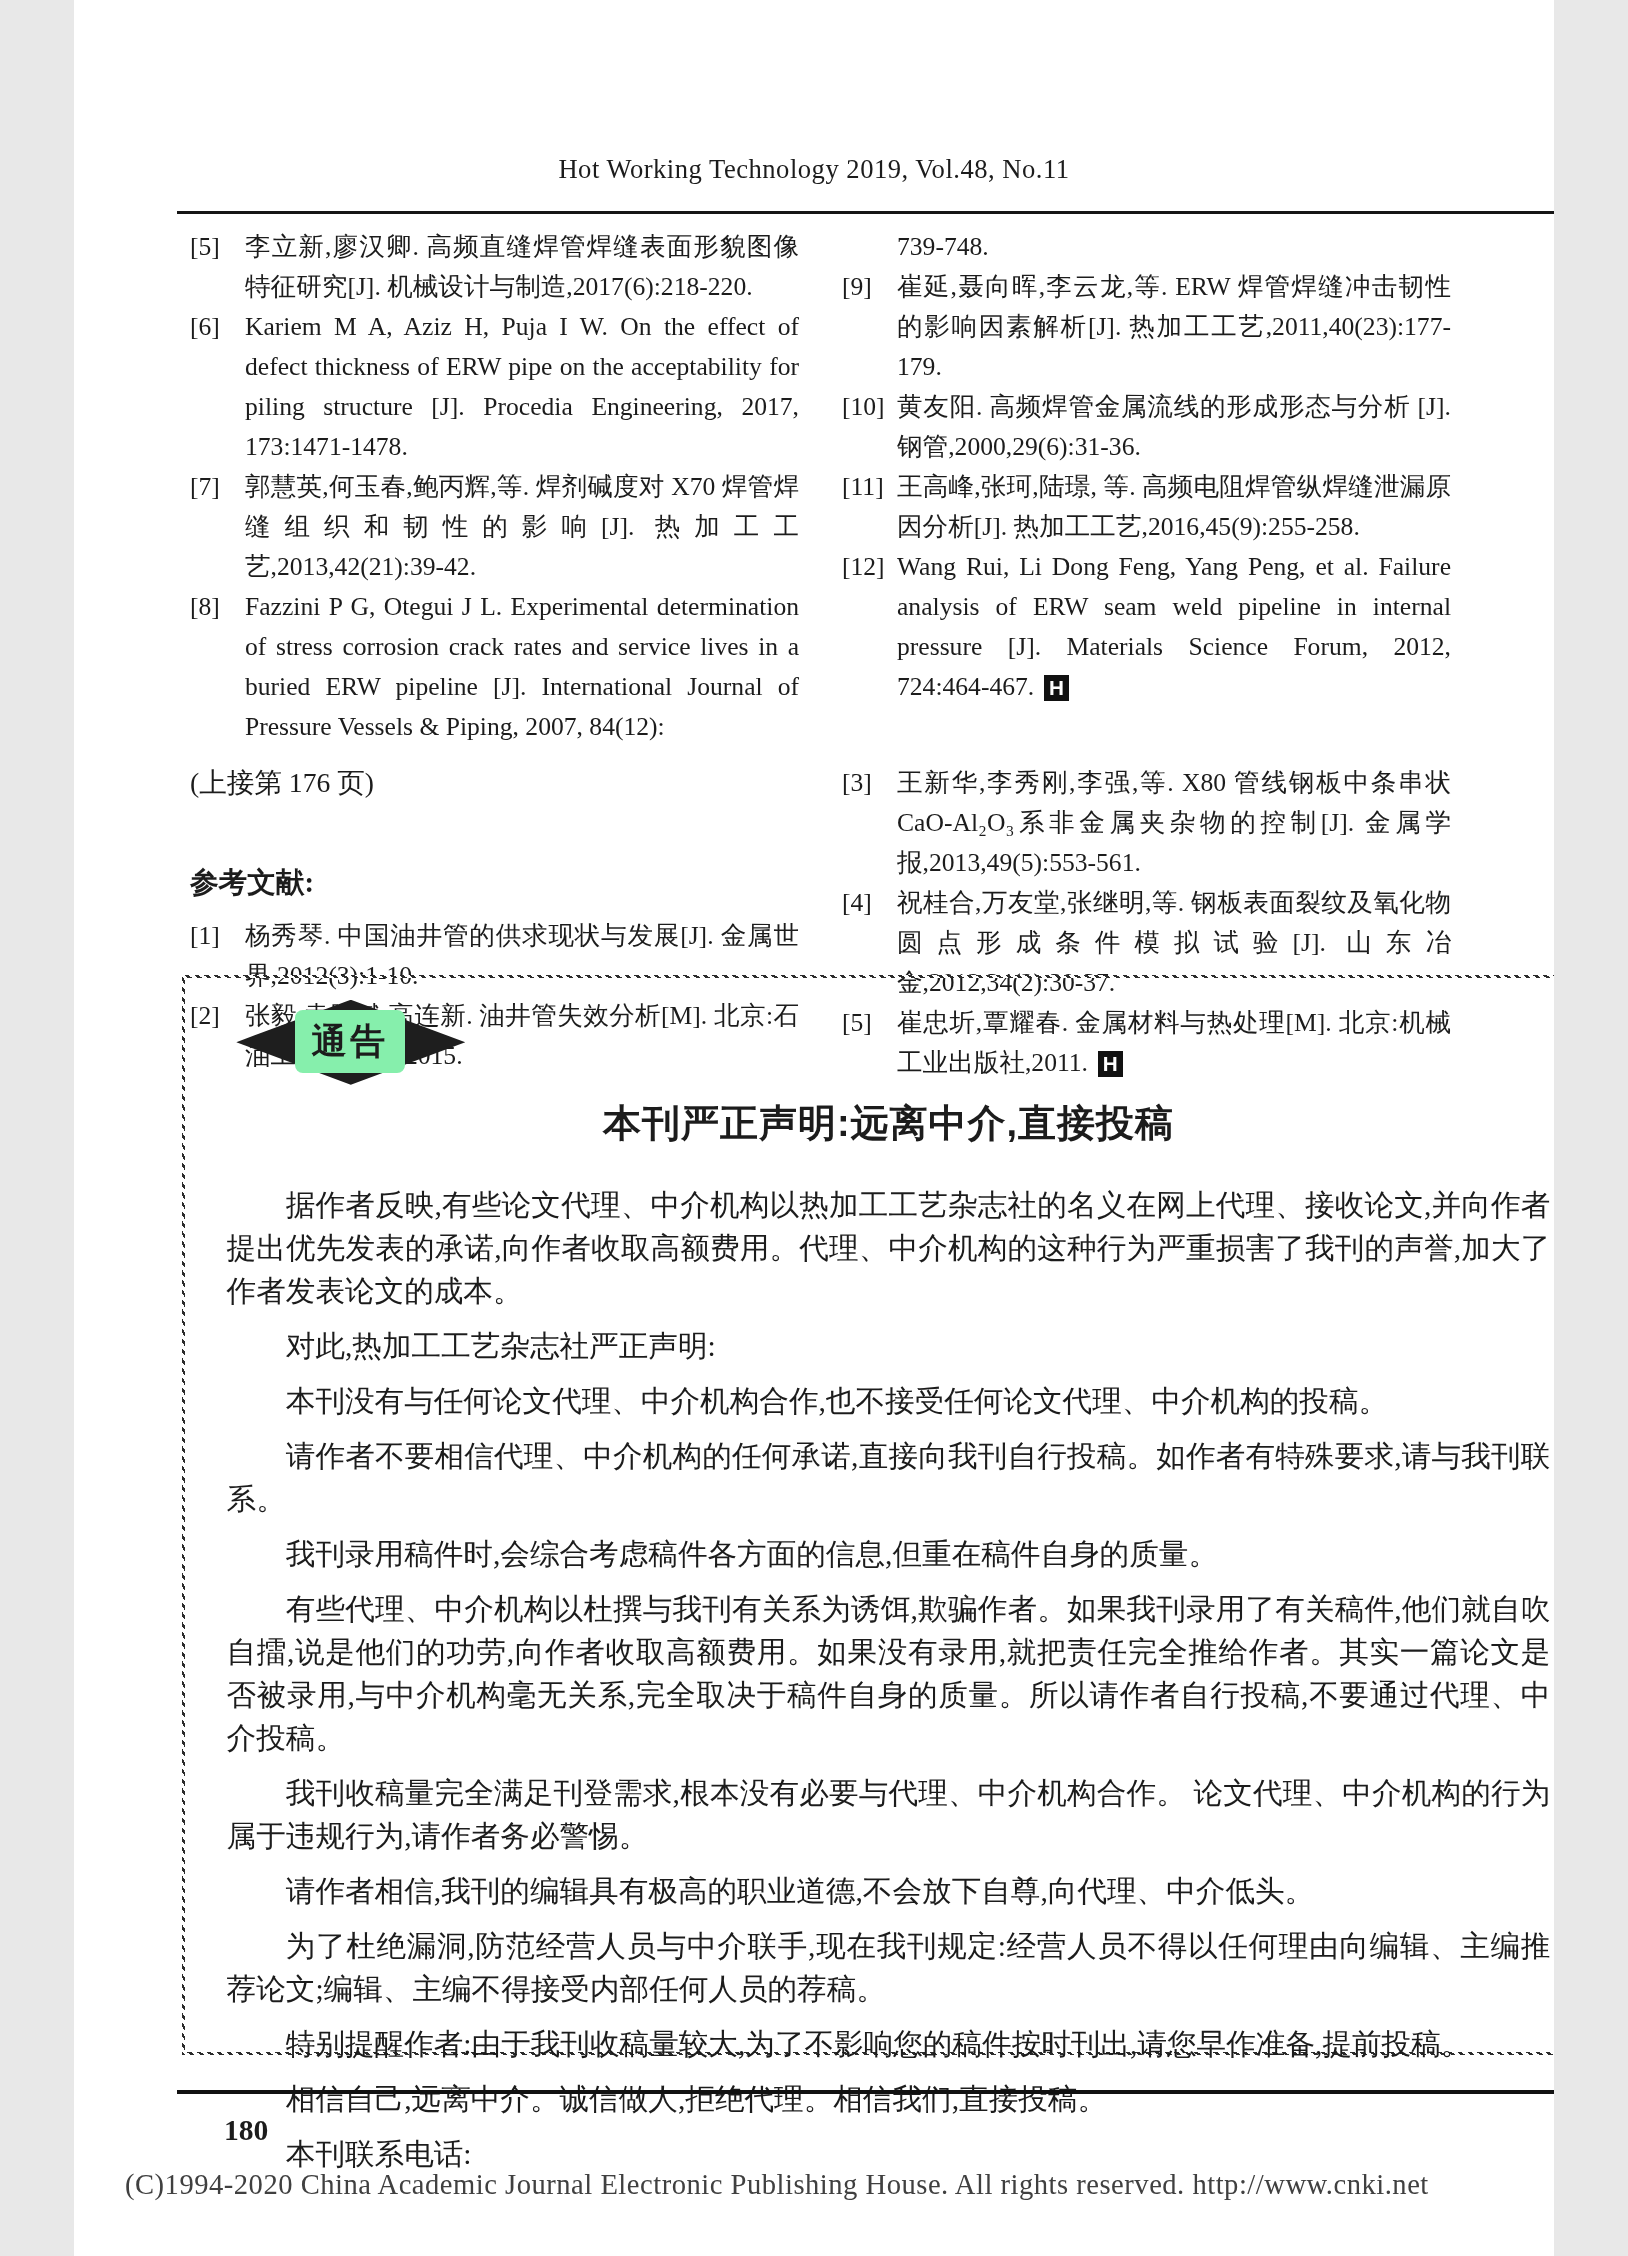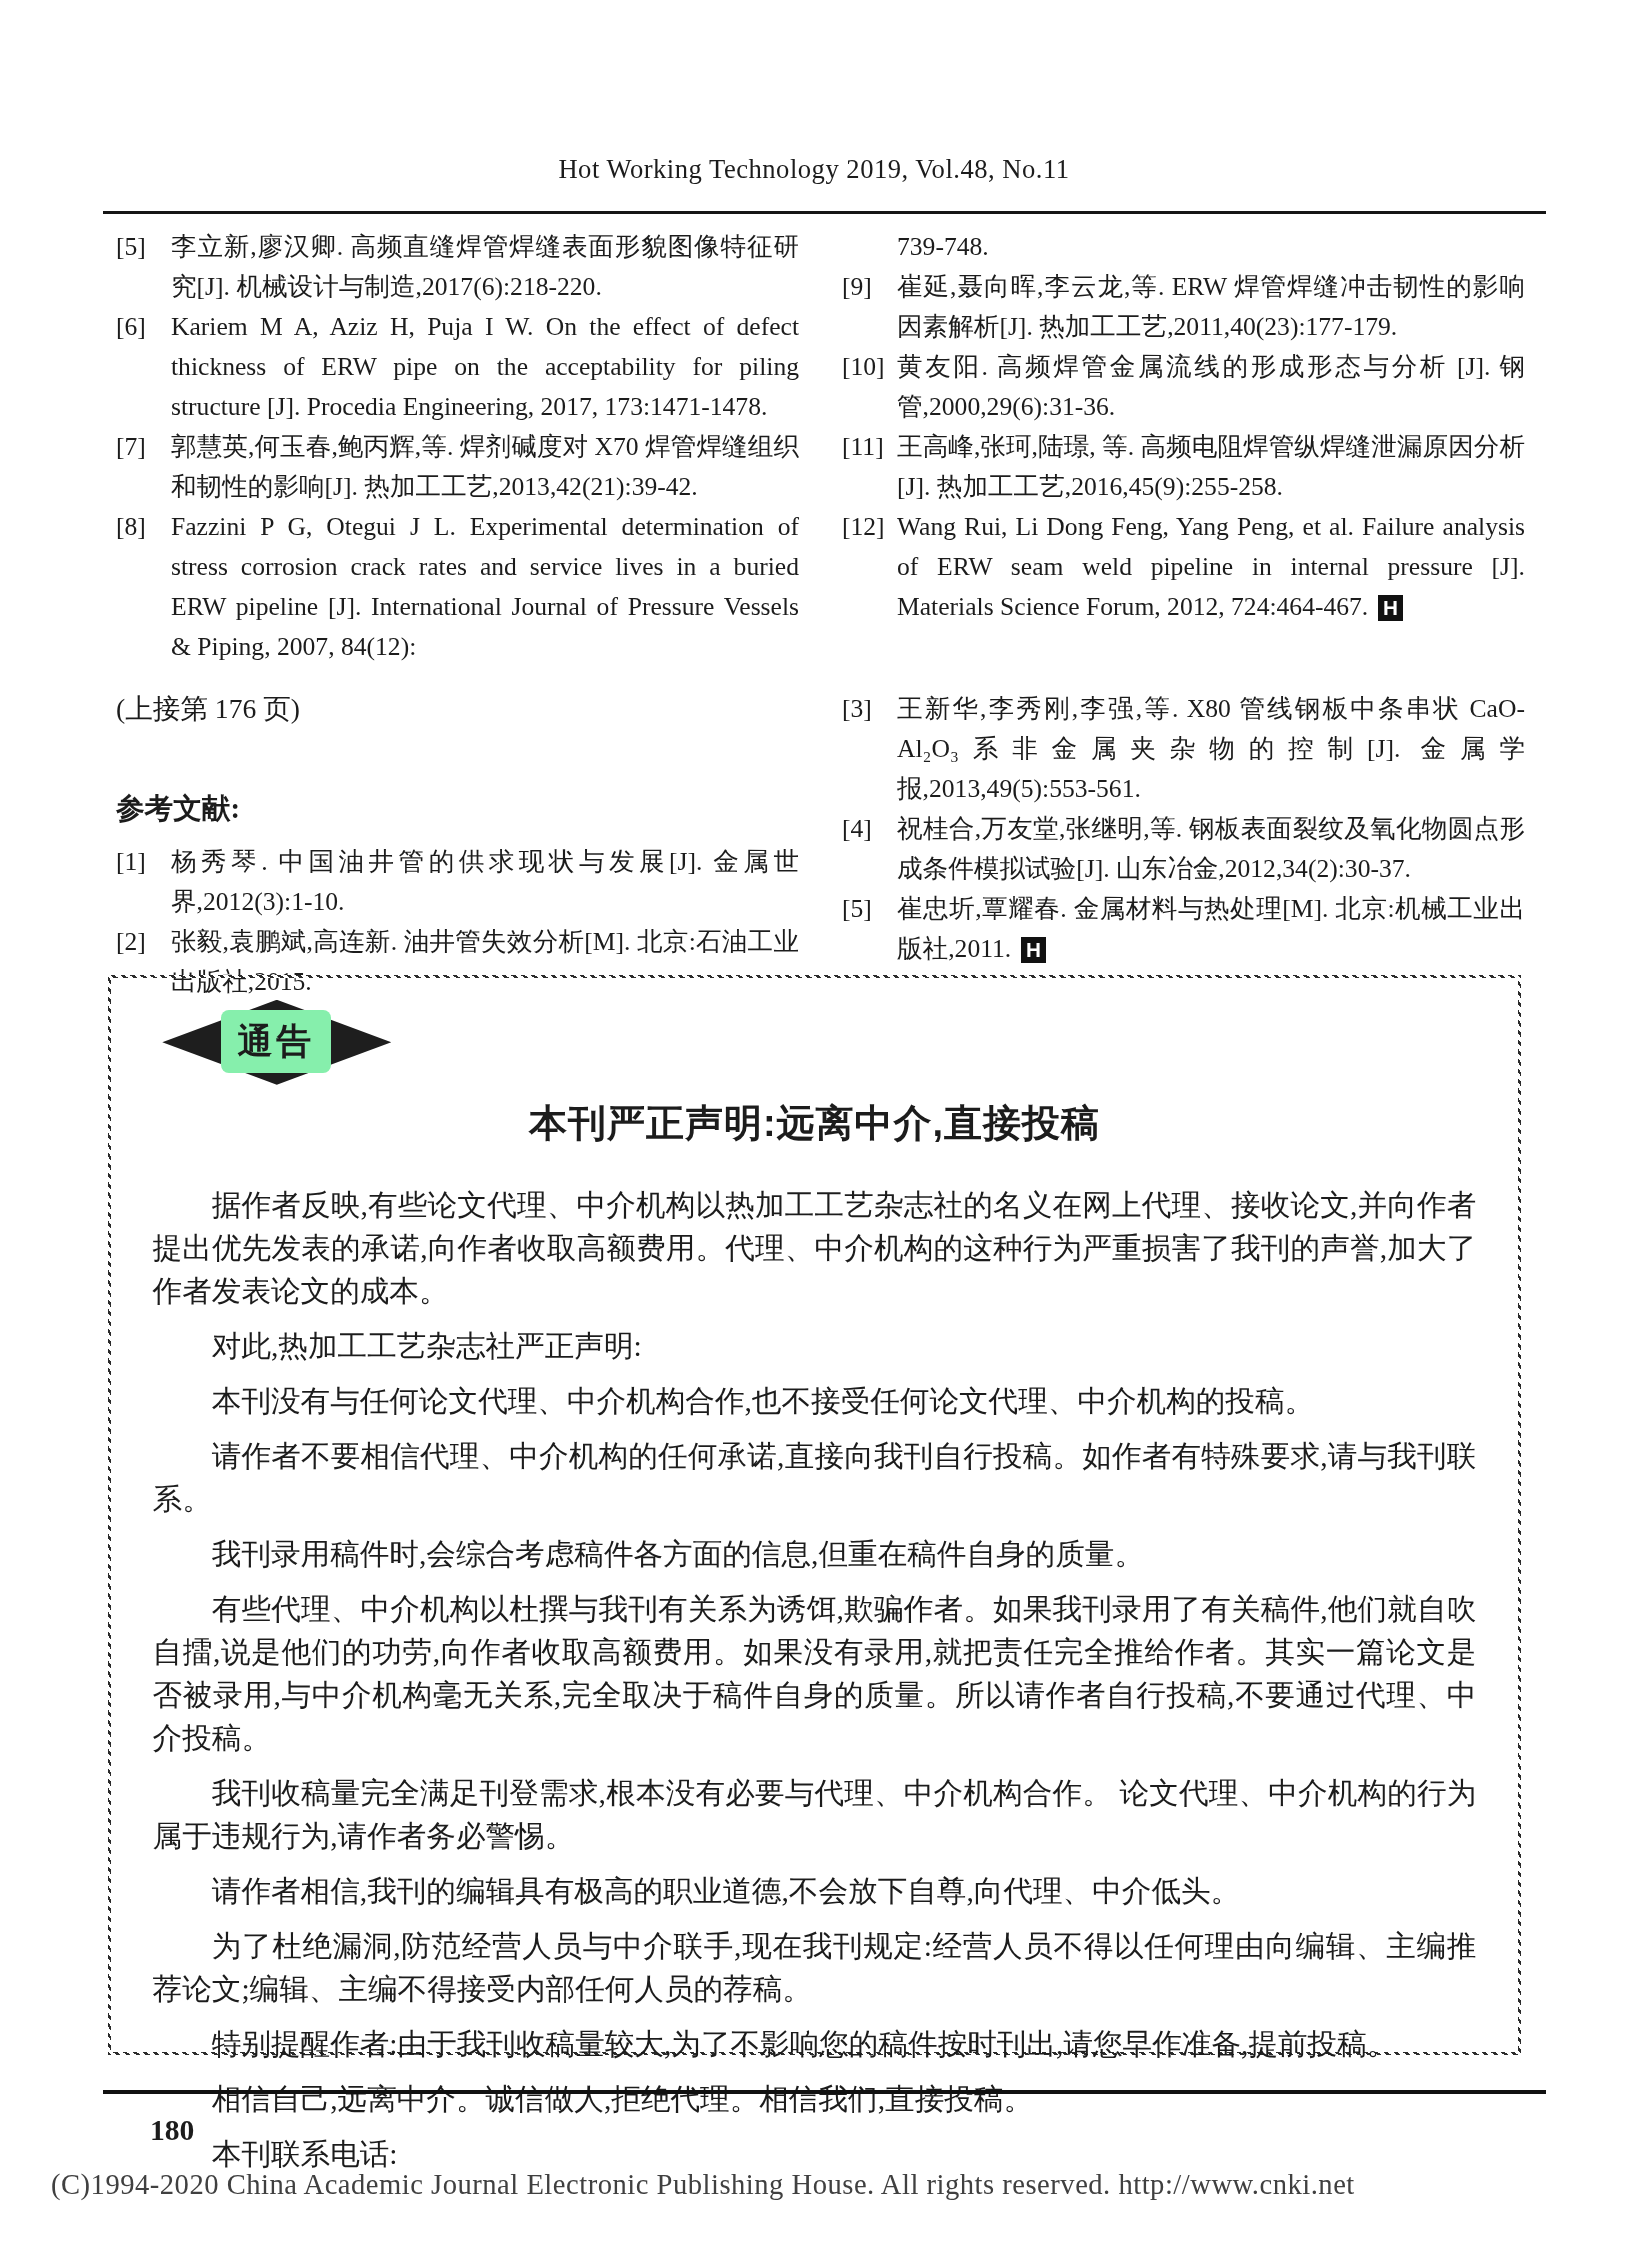--- a/index.html
+++ b/index.html
@@ -1,31 +1,31 @@
 <!DOCTYPE html>
 <html><head>
 <meta charset="utf-8">
 <style>
   html,body{margin:0;padding:0;background:#e8e8e8;}
   .page{
-    position:relative;width:1628px;height:2257px;background:#ffffff;
+    position:relative;width:1480px;height:2257px;background:#ffffff;
     font-family:"Liberation Serif","DejaVu Serif",serif;color:#1c1c1c;
     overflow:hidden;margin:0 auto;
   }
   .jheader{padding-top:154px;text-align:center;font-size:26.6px;letter-spacing:0.5px;}
   .hrule{margin:25.6px 0 0 103px;width:1443px;border-top:3px solid #151515;height:0;}
 
   .refs{display:flex;gap:43px;margin:13.8px 103px 0 116px;}
   .col{flex:1;min-width:0;}
   .ref{display:flex;font-size:25.6px;line-height:40px;text-align:justify;}
   .ref-num{flex:0 0 55px;}
   .ref-text{flex:1;}
   .cont-line{margin-left:55px;font-size:25.6px;line-height:40px;}
 
-  .refs-mid{display:flex;gap:43px;margin:22px 103px 0 116px;}
+  .refs-mid{display:flex;gap:43px;margin:16px 103px 0 116px;}
   .contnote{font-size:27.6px;line-height:39px;}
   .refhead{font-size:28.6px;font-weight:bold;margin:61px 0 13.8px;}
 
   .endmark{
     display:inline-block;background:#111;color:#fff;
     font-family:"Liberation Sans","DejaVu Sans",sans-serif;
     font-weight:bold;font-size:20.7px;line-height:25.6px;
     padding:0 4.9px;margin-left:9.9px;vertical-align:baseline;
   }
 

